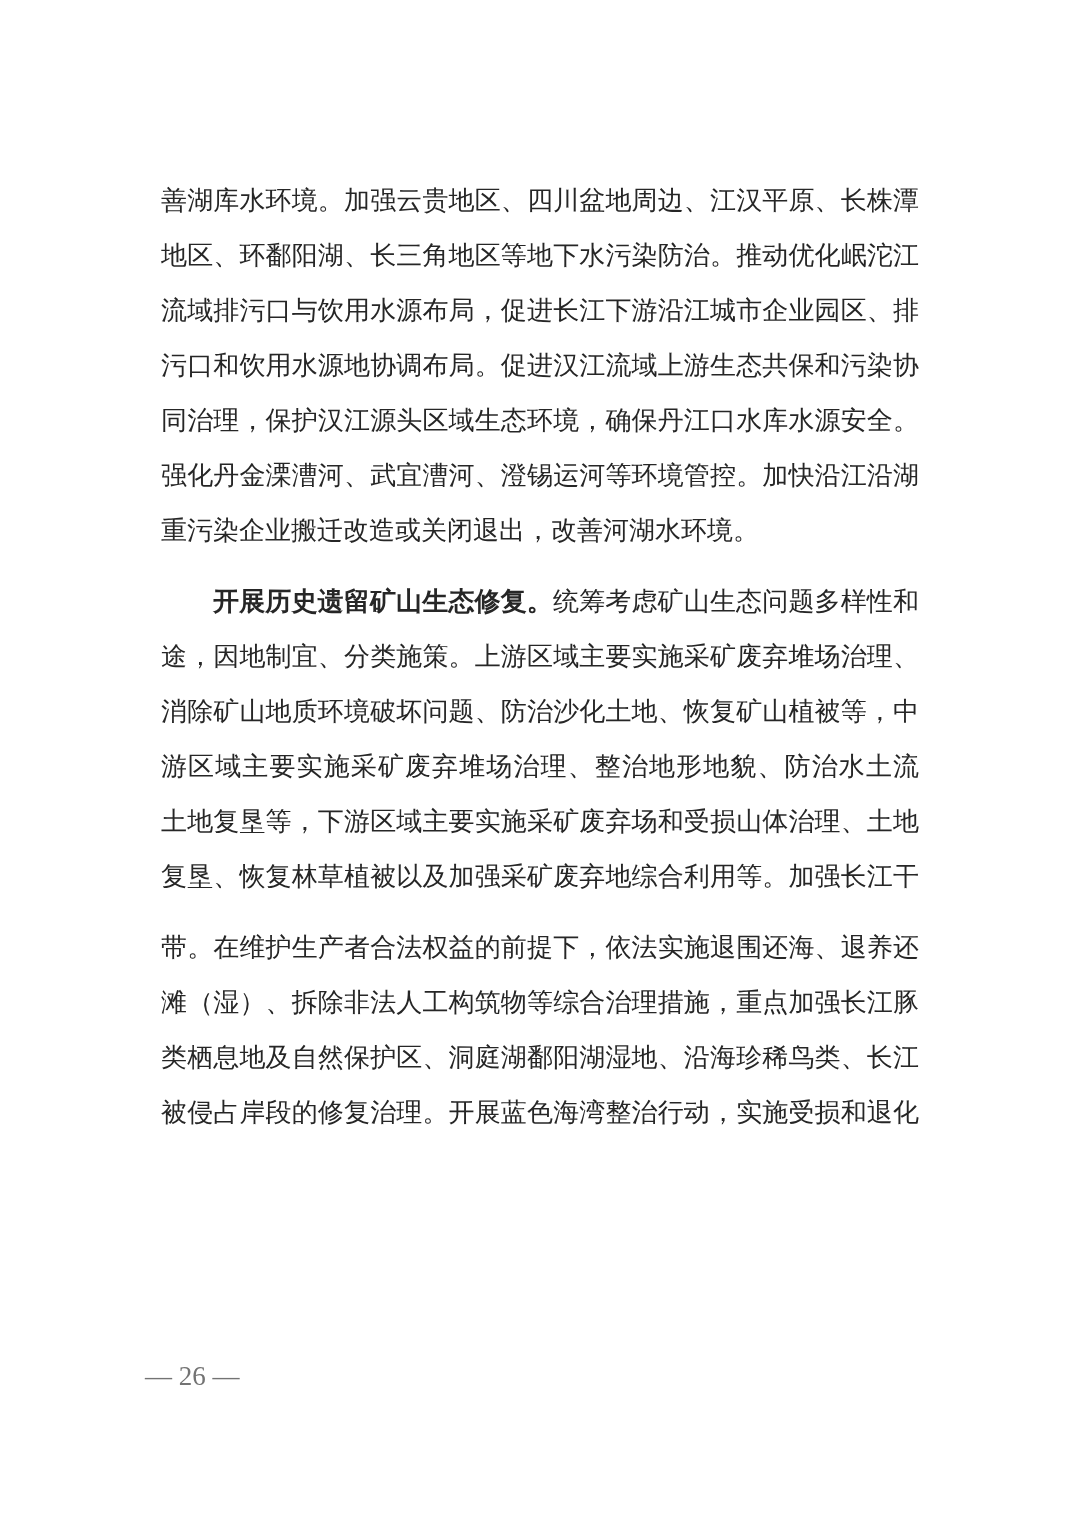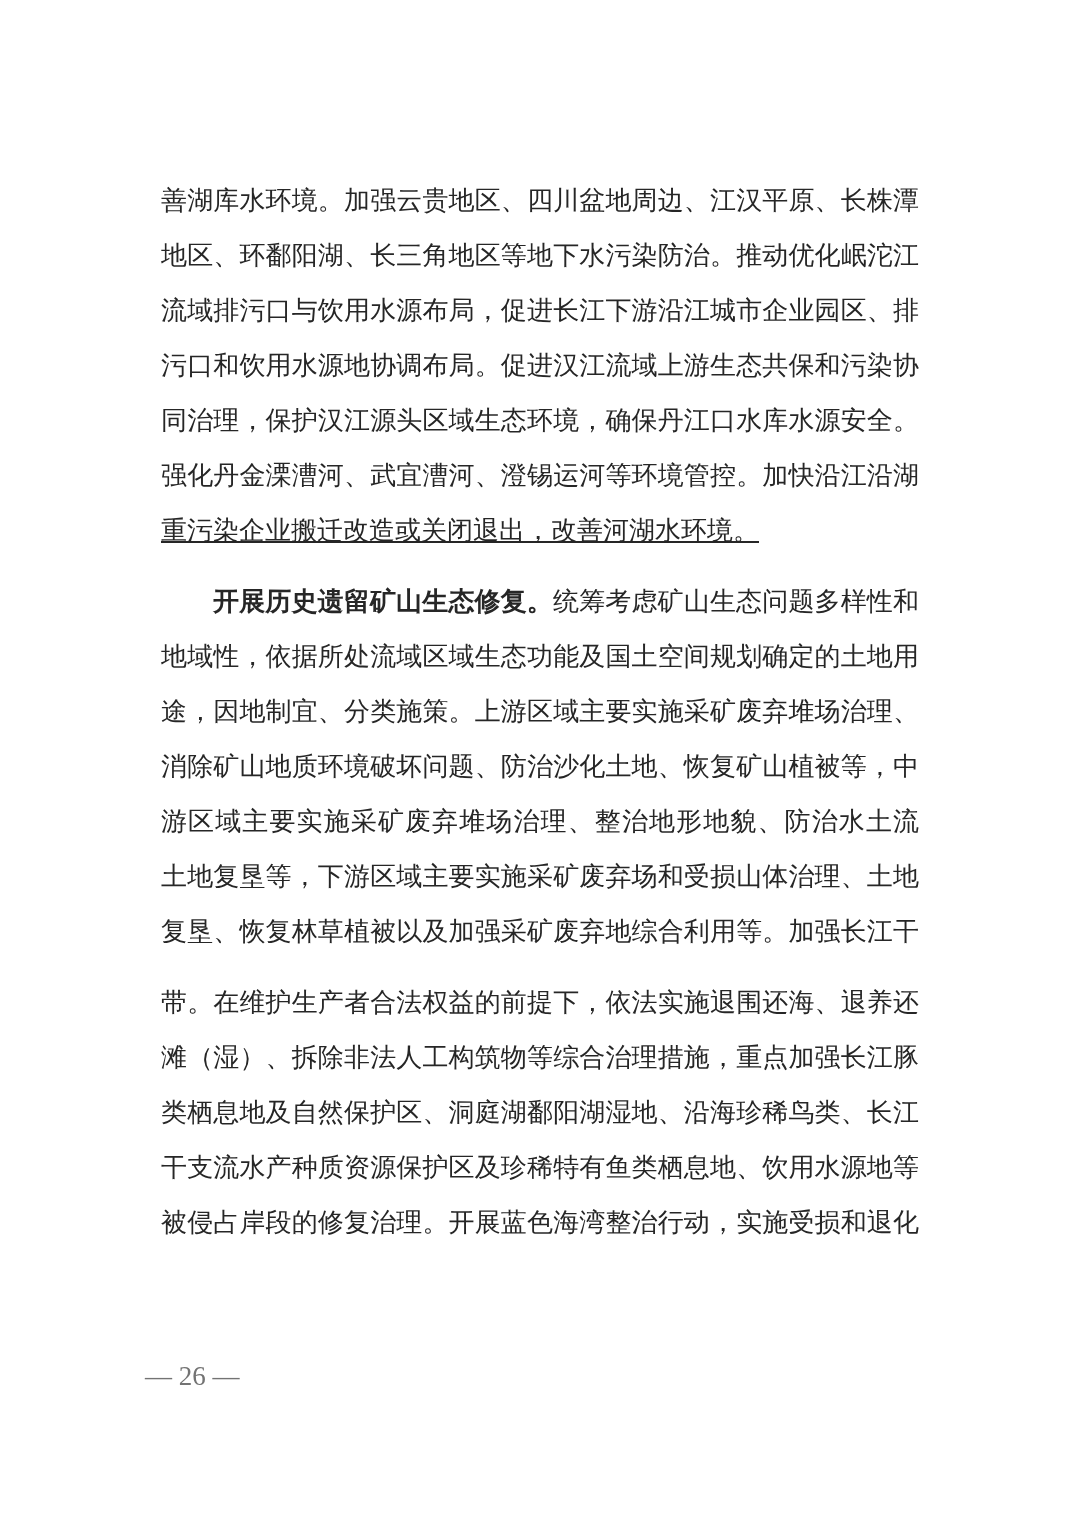--- a/index.html
+++ b/index.html
@@ -24,21 +24,20 @@
     line-height: 55px;
     font-size: 26px;
     text-align: justify;
     text-align-last: justify;
     white-space: normal;
     overflow: hidden;
   }
   .line.end {
     text-align: center;
     text-align-last: left;
-    text-decoration: underline;
   }
   .line.indent { text-indent: 52px; }
   .lead { font-weight: bold; }
   .footer {
     position: absolute;
     left: 145px;
     top: 1356px;
     height: 40px;
     line-height: 40px;
     font-size: 27px;
@@ -53,29 +52,27 @@
       <div class="line">善湖库水环境。加强云贵地区、四川盆地周边、江汉平原、长株潭</div>
       <div class="line">地区、环鄱阳湖、长三角地区等地下水污染防治。推动优化岷沱江</div>
       <div class="line">流域排污口与饮用水源布局，促进长江下游沿江城市企业园区、排</div>
       <div class="line">污口和饮用水源地协调布局。促进汉江流域上游生态共保和污染协</div>
       <div class="line">同治理，保护汉江源头区域生态环境，确保丹江口水库水源安全。</div>
       <div class="line">强化丹金溧漕河、武宜漕河、澄锡运河等环境管控。加快沿江沿湖</div>
       <div class="line end">重污染企业搬迁改造或关闭退出，改善河湖水环境。</div>
     </div>
     <div class="para">
       <div class="line indent"><span class="lead">开展历史遗留矿山生态修复。</span><span>统筹考虑矿山生态问题多样性和</span></div>
-      <div class="line">地域性，依据所处流域区域生态功能及国土空间规划确定的土地用</div>
       <div class="line">途，因地制宜、分类施策。上游区域主要实施采矿废弃堆场治理、</div>
       <div class="line">消除矿山地质环境破坏问题、防治沙化土地、恢复矿山植被等，中</div>
       <div class="line">游区域主要实施采矿废弃堆场治理、整治地形地貌、防治水土流失、</div>
       <div class="line">土地复垦等，下游区域主要实施采矿废弃场和受损山体治理、土地</div>
       <div class="line">复垦、恢复林草植被以及加强采矿废弃地综合利用等。加强长江干</div>
     </div>
     <div class="para">
       <div class="line">带。在维护生产者合法权益的前提下，依法实施退围还海、退养还</div>
       <div class="line">滩（湿）、拆除非法人工构筑物等综合治理措施，重点加强长江豚</div>
       <div class="line">类栖息地及自然保护区、洞庭湖鄱阳湖湿地、沿海珍稀鸟类、长江</div>
-      <div class="line">干支流水产种质资源保护区及珍稀特有鱼类栖息地、饮用水源地等</div>
       <div class="line">被侵占岸段的修复治理。开展蓝色海湾整治行动，实施受损和退化</div>
     </div>
   </div>
 
 <div class="footer">— 26 —</div>
 
 </body></html>

